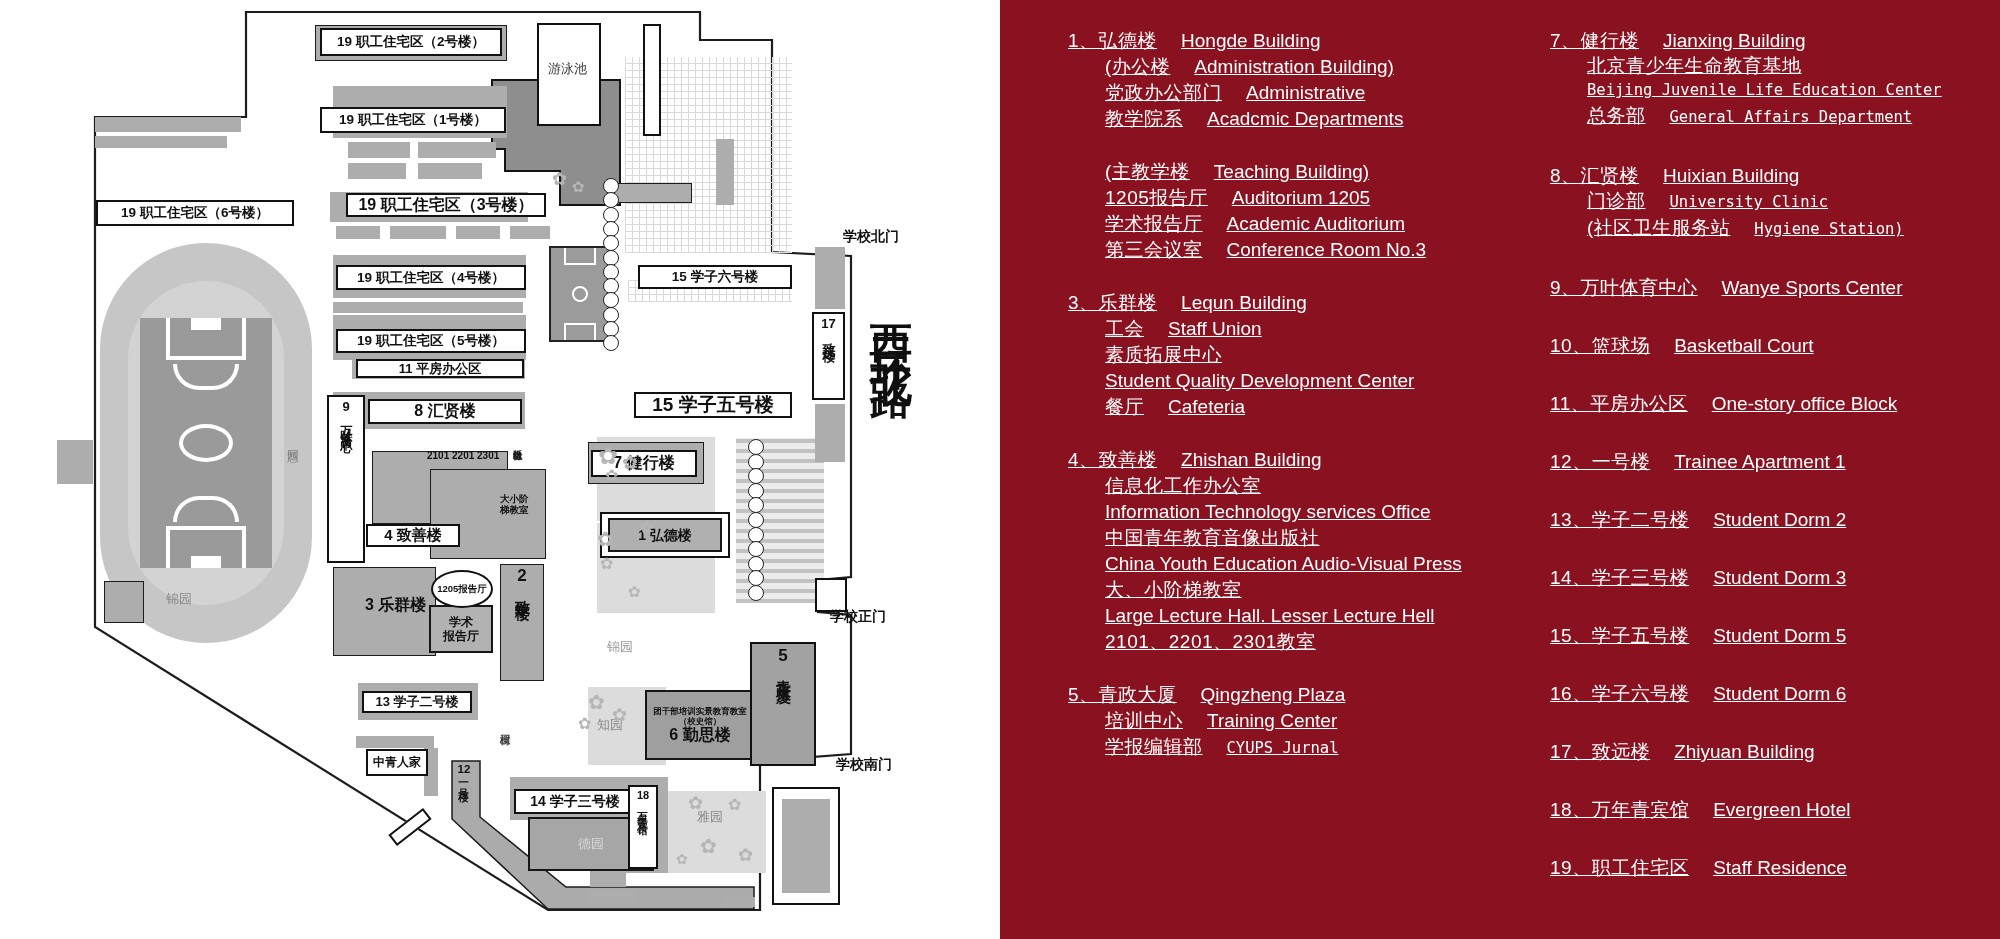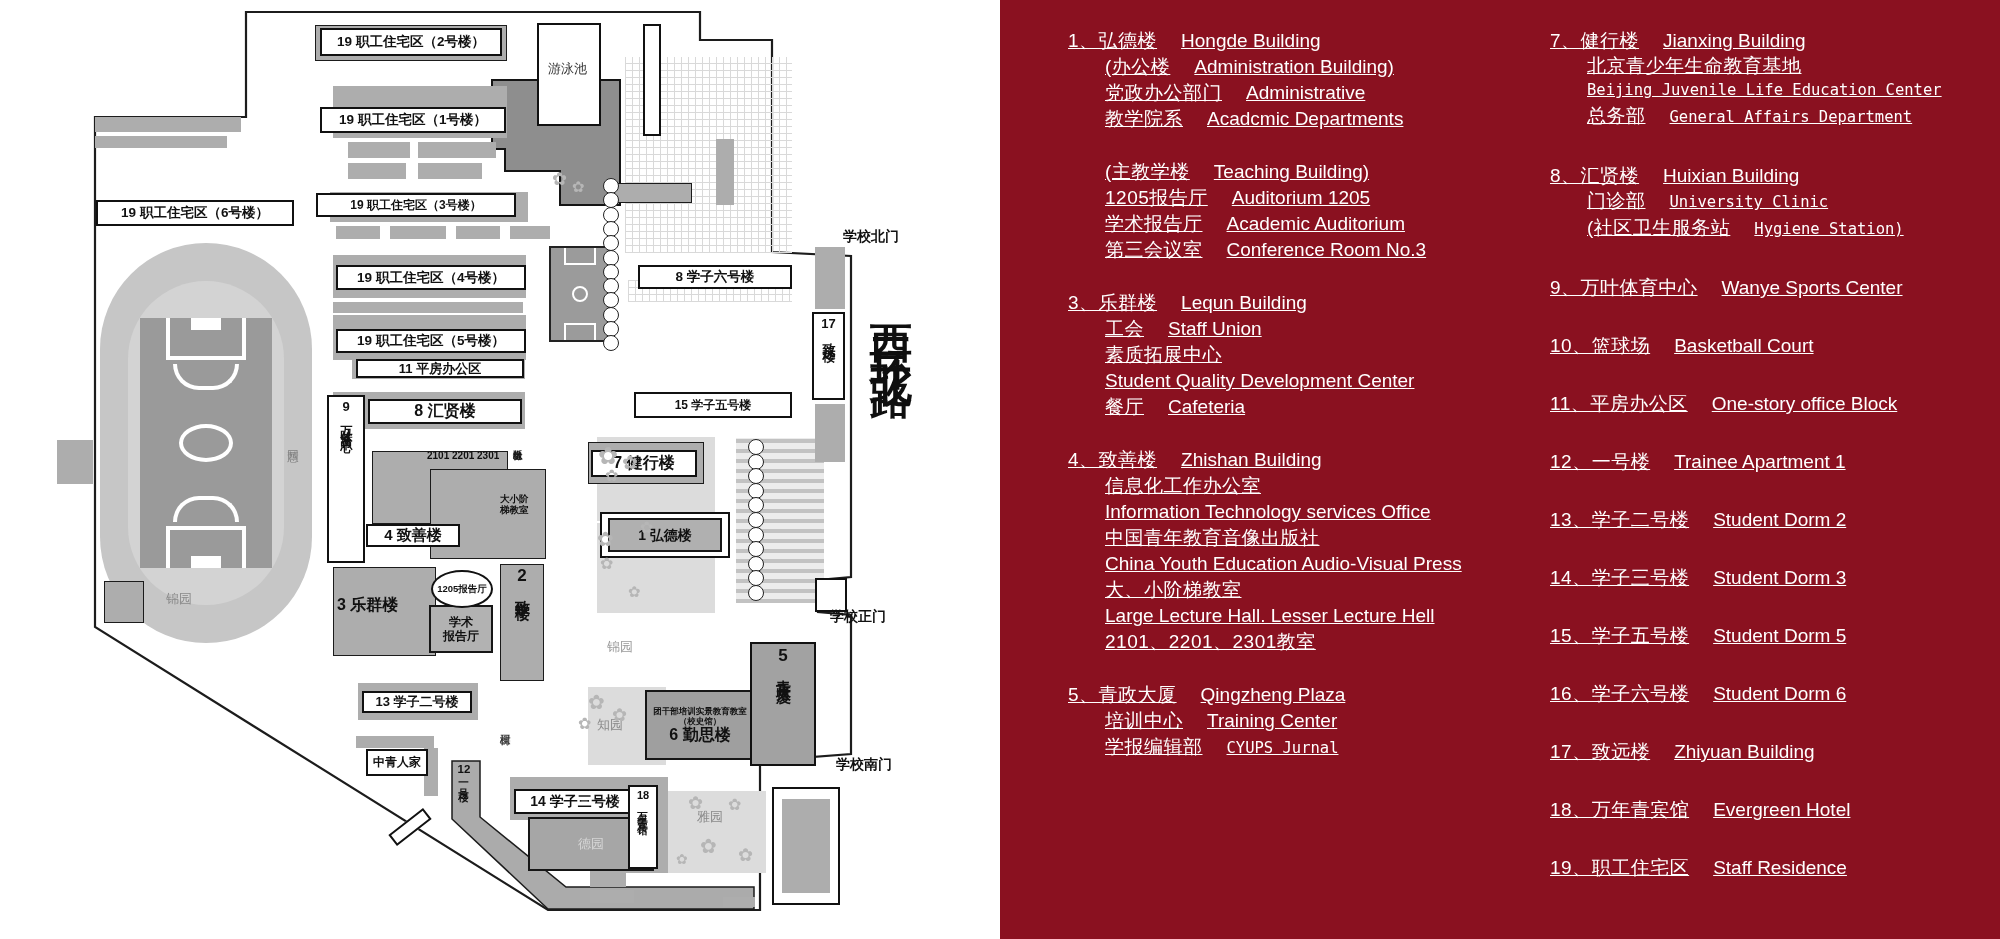--- a/index.html
+++ b/index.html
@@ -144,33 +144,33 @@
       <div class="shp blk bd" style="left: 612px; top: 183px; width: 80px; height: 20px;"></div>
       <div class="shp blk" style="left: 815px; top: 247px; width: 30px; height: 62px;"></div>
       <div class="shp blk" style="left: 815px; top: 404px; width: 30px; height: 58px;"></div>
       <div class="shp blk" style="left: 590px; top: 871px; width: 36px; height: 16px;"></div>
       <div class="shp blk" style="left: 590px; top: 890px; width: 44px; height: 13px;"></div>
       <div class="shp blk" style="left: 723px; top: 897px; width: 32px; height: 10px;"></div>
       <div class="shp blk" style="left: 546px; top: 32px; width: 46px; height: 85px;"></div>
       <div class="shp box" style="left: 537px; top: 23px; width: 64px; height: 103px;"></div>
       <div class="shp box" style="left: 320px; top: 28px; width: 182px; height: 28px; font-size: 13.5px;">19 职工住宅区（2号楼）</div>
       <div class="shp box" style="left: 320px; top: 107px; width: 186px; height: 26px; font-size: 13.5px;">19 职工住宅区（1号楼）</div>
-      <div class="shp box" style="left: 316px; top: 193px; width: 200px; height: 24px; font-size: 12px;">19 职工住宅区（3号楼）</div>
+      <div class="shp box" style="left: 346px; top: 193px; width: 200px; height: 24px; font-size: 16px;">19 职工住宅区（3号楼）</div>
       <div class="shp box" style="left: 96px; top: 200px; width: 198px; height: 26px; font-size: 13.5px;">19 职工住宅区（6号楼）</div>
       <div class="shp box" style="left: 336px; top: 265px; width: 190px; height: 25px; font-size: 13.5px;">19 职工住宅区（4号楼）</div>
       <div class="shp box" style="left: 336px; top: 329px; width: 190px; height: 24px; font-size: 13.5px;">19 职工住宅区（5号楼）</div>
       <div class="shp box" style="left: 356px; top: 359px; width: 168px; height: 19px; font-size: 13px;">11 平房办公区</div>
       <div class="shp box" style="left: 368px; top: 399px; width: 154px; height: 25px; font-size: 16px;">8 汇贤楼</div>
       <div class="shp box" style="left: 366px; top: 524px; width: 94px; height: 23px; font-size: 15px;">4 致善楼</div>
       <div class="shp box" style="left: 591px; top: 450px; width: 106px; height: 27px; font-size: 16px;">7 健行楼</div>
       <div class="shp box" style="left: 600px; top: 512px; width: 130px; height: 46px;"></div>
       <div class="shp box" style="left: 362px; top: 691px; width: 110px; height: 22px; font-size: 13px;">13 学子二号楼</div>
       <div class="shp box" style="left: 514px; top: 789px; width: 122px; height: 25px; font-size: 14px;">14 学子三号楼</div>
-      <div class="shp box" style="left: 638px; top: 265px; width: 154px; height: 24px; font-size: 13.5px;">8 学子六号楼</div>
-      <div class="shp box" style="left: 634px; top: 392px; width: 158px; height: 26px; font-size: 12px;">15 学子五号楼</div>
+      <div class="shp box" style="left: 638px; top: 265px; width: 154px; height: 24px; font-size: 13.5px;">15 学子六号楼</div>
+      <div class="shp box" style="left: 634px; top: 392px; width: 158px; height: 26px; font-size: 19px;">15 学子五号楼</div>
       <div class="shp box" style="left: 366px; top: 749px; width: 62px; height: 27px; font-size: 12px;">中青人家</div>
       <div class="shp box" style="left: 643px; top: 24px; width: 18px; height: 112px;"></div>
       <div class="shp box" style="left: 815px; top: 578px; width: 32px; height: 34px;"></div>
       <div class="shp box" style="left: 772px; top: 787px; width: 68px; height: 118px;"></div>
       <div class="shp box" style="left: 388px; top: 820px; width: 44px; height: 14px; transform: rotate(-38deg);"></div>
       <div class="shp blk" style="left: 782px; top: 799px; width: 48px; height: 94px;"></div>
       <div class="shp gbox" style="left: 608px; top: 518px; width: 114px; height: 34px; background: rgb(176, 176, 176);">
         <div style="font-size: 14px; font-weight: 700;">1 弘德楼</div>
       </div>
       <div class="shp gbox" style="left: 429px; top: 605px; width: 64px; height: 48px; background: rgb(178, 178, 178);">
@@ -189,21 +189,21 @@
       <div class="shp txt vert" style="left: 286px; top: 441px; font-size: 11.5px; color: rgb(128, 128, 128);">慧园</div>
       <div class="shp txt" style="left: 166px; top: 592px; font-size: 13px; color: rgb(138, 138, 138);">锦园</div>
       <div class="shp txt" style="left: 607px; top: 640px; font-size: 13px; color: rgb(154, 154, 154);">锦园</div>
       <div class="shp txt" style="left: 597px; top: 718px; font-size: 13px; color: rgb(138, 138, 138);">知园</div>
       <div class="shp txt" style="left: 697px; top: 810px; font-size: 13px; color: rgb(138, 138, 138);">雅园</div>
       <div class="shp txt vert" style="left: 499px; top: 726px; font-size: 11px; color: rgb(51, 51, 51);">三棵树</div>
       <div class="shp txt" style="left: 427px; top: 450px; font-size: 10px; color: rgb(17, 17, 17); font-weight: 700;">2101 2201 2301</div>
       <div class="shp txt vert" style="left: 512px; top: 442px; font-size: 10px; color: rgb(17, 17, 17);">音像出版社</div>
       <div class="shp txt" style="left: 500px; top: 494px; font-size: 9.5px; color: rgb(17, 17, 17); font-weight: 700;">大小阶
 梯教室</div>
-      <div class="shp txt" style="left: 337px; top: 596px; font-size: 16px; color: rgb(17, 17, 17); font-weight: 700;">3 乐群楼</div>
+      <div class="shp txt" style="left: 365px; top: 596px; font-size: 16px; color: rgb(17, 17, 17); font-weight: 700;">3 乐群楼</div>
       <div class="shp txt" style="left: 843px; top: 229px; font-size: 14px; color: rgb(17, 17, 17); font-weight: 700;">学校北门</div>
       <div class="shp txt" style="left: 830px; top: 609px; font-size: 14px; color: rgb(17, 17, 17); font-weight: 700;">学校正门</div>
       <div class="shp txt" style="left: 836px; top: 757px; font-size: 14px; color: rgb(17, 17, 17); font-weight: 700;">学校南门</div>
       <div class="shp txt vert" style="left: 868px; top: 292px; font-size: 42px; color: rgb(15, 15, 15); font-weight: 700; letter-spacing: 13px;">西三环北路</div>
       <div class="shp vlb" style="left: 327px; top: 395px; width: 38px; height: 168px; font-size: 12px;">
         <div class="vnum" style="font-size: 13px;">9</div>
         <div class="vchars" style="font-size: 12px;">万叶体育中心</div>
       </div>
       <div class="shp vlb" style="left: 812px; top: 312px; width: 33px; height: 88px; font-size: 13px;">
         <div class="vnum" style="font-size: 13px;">17</div>

